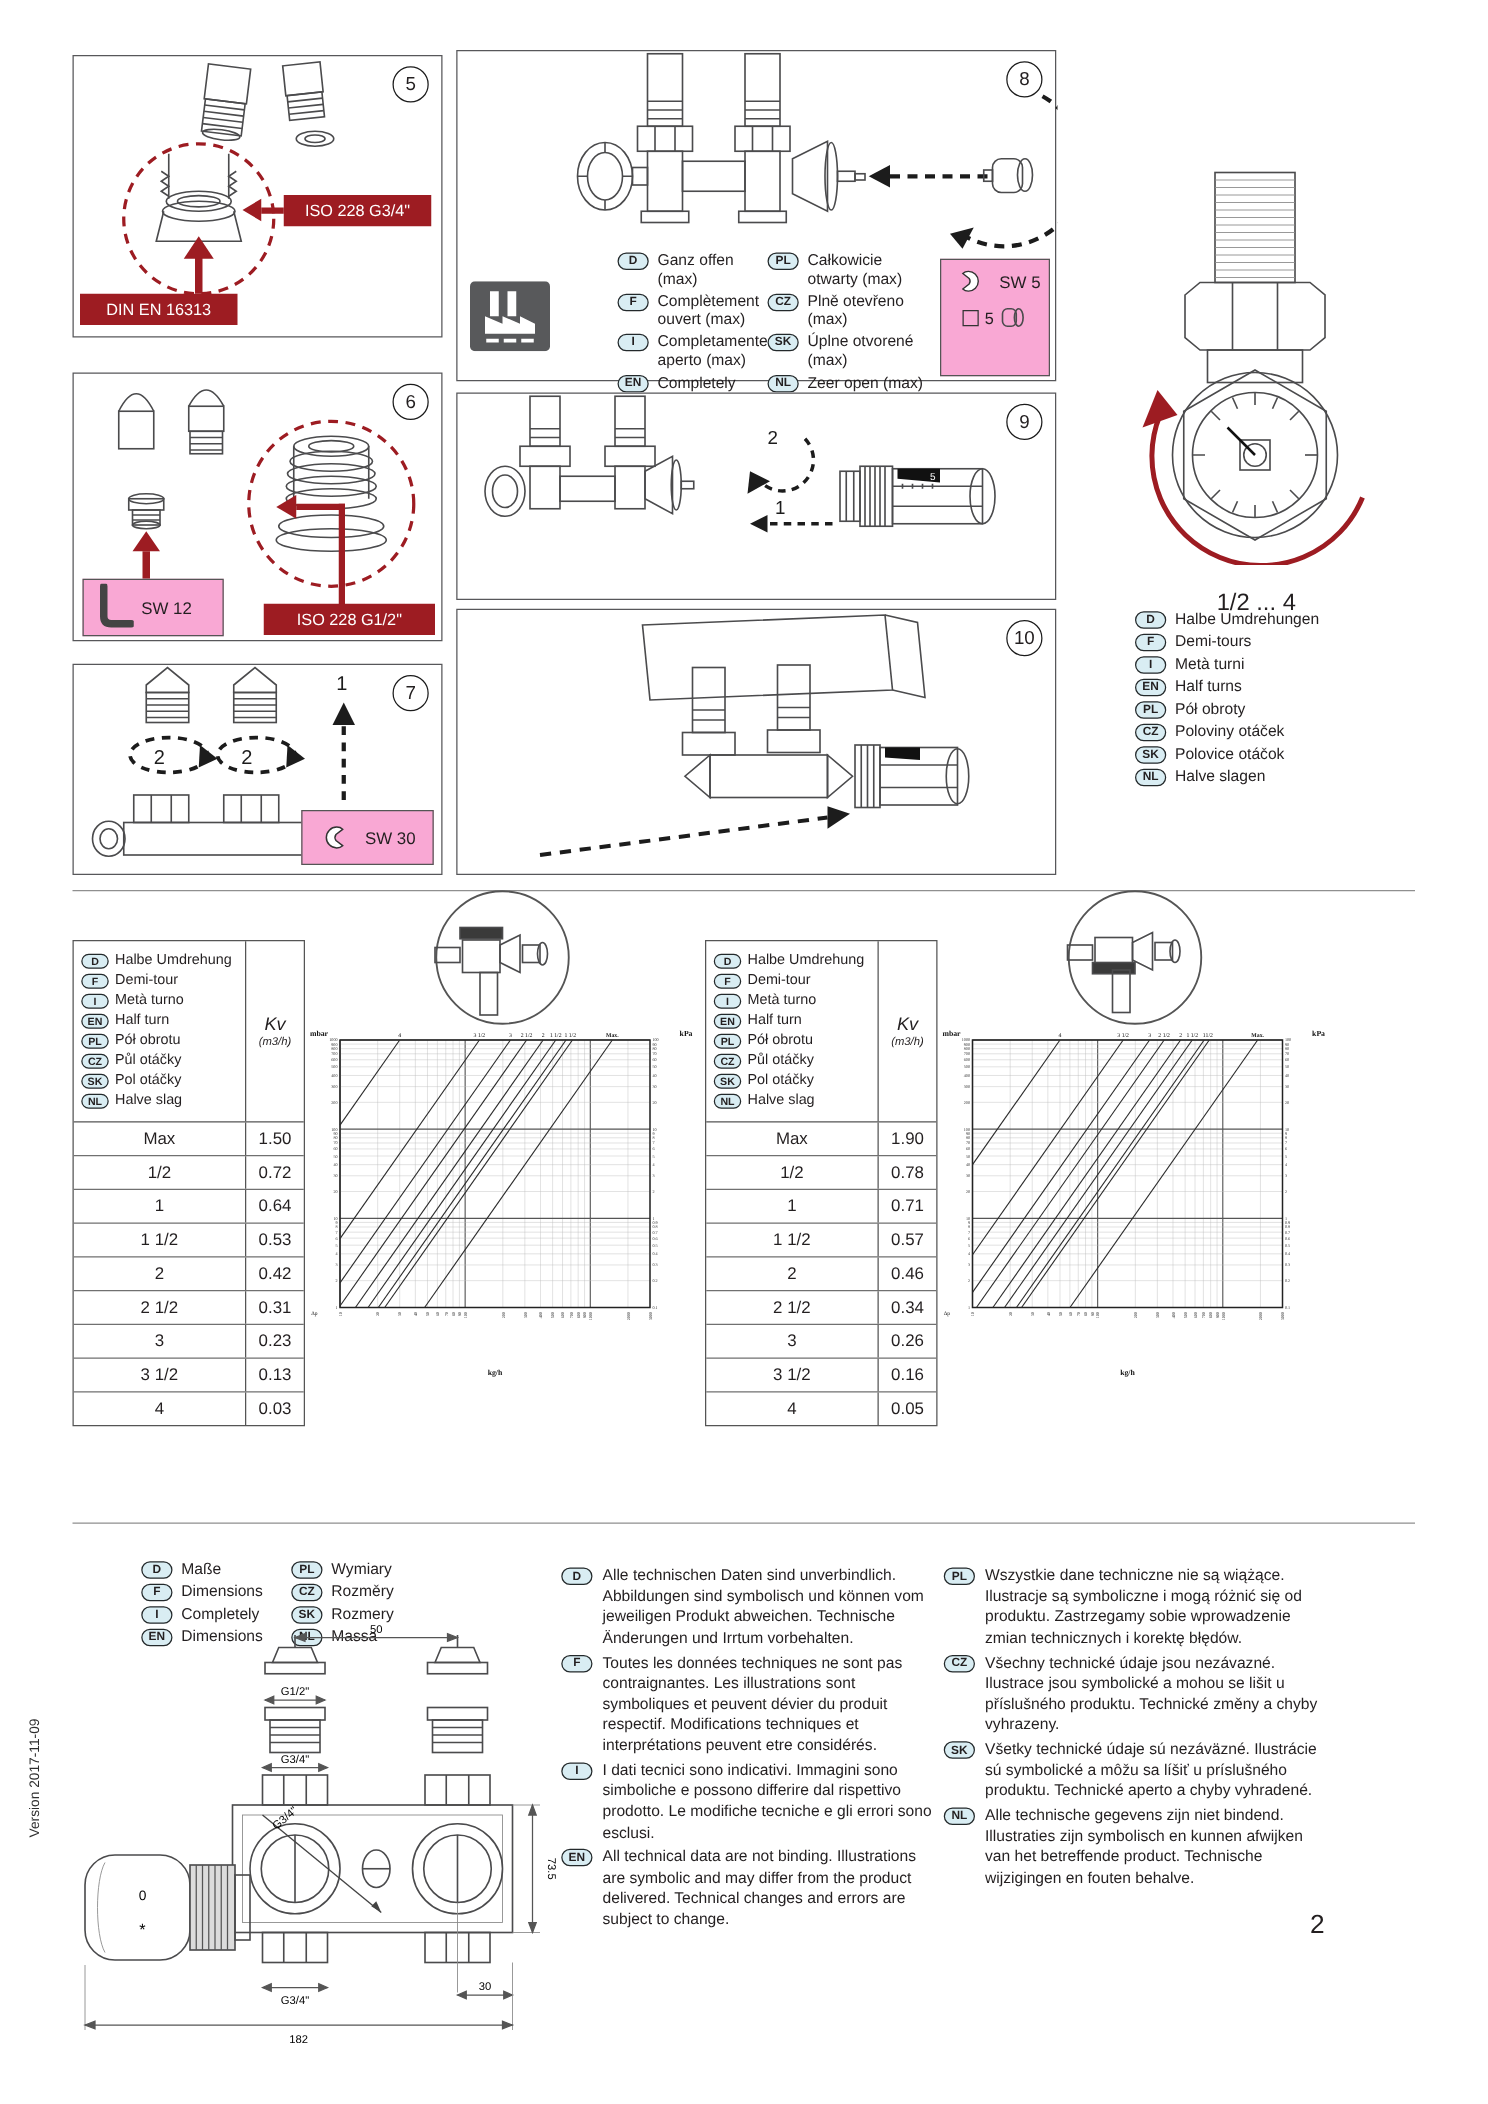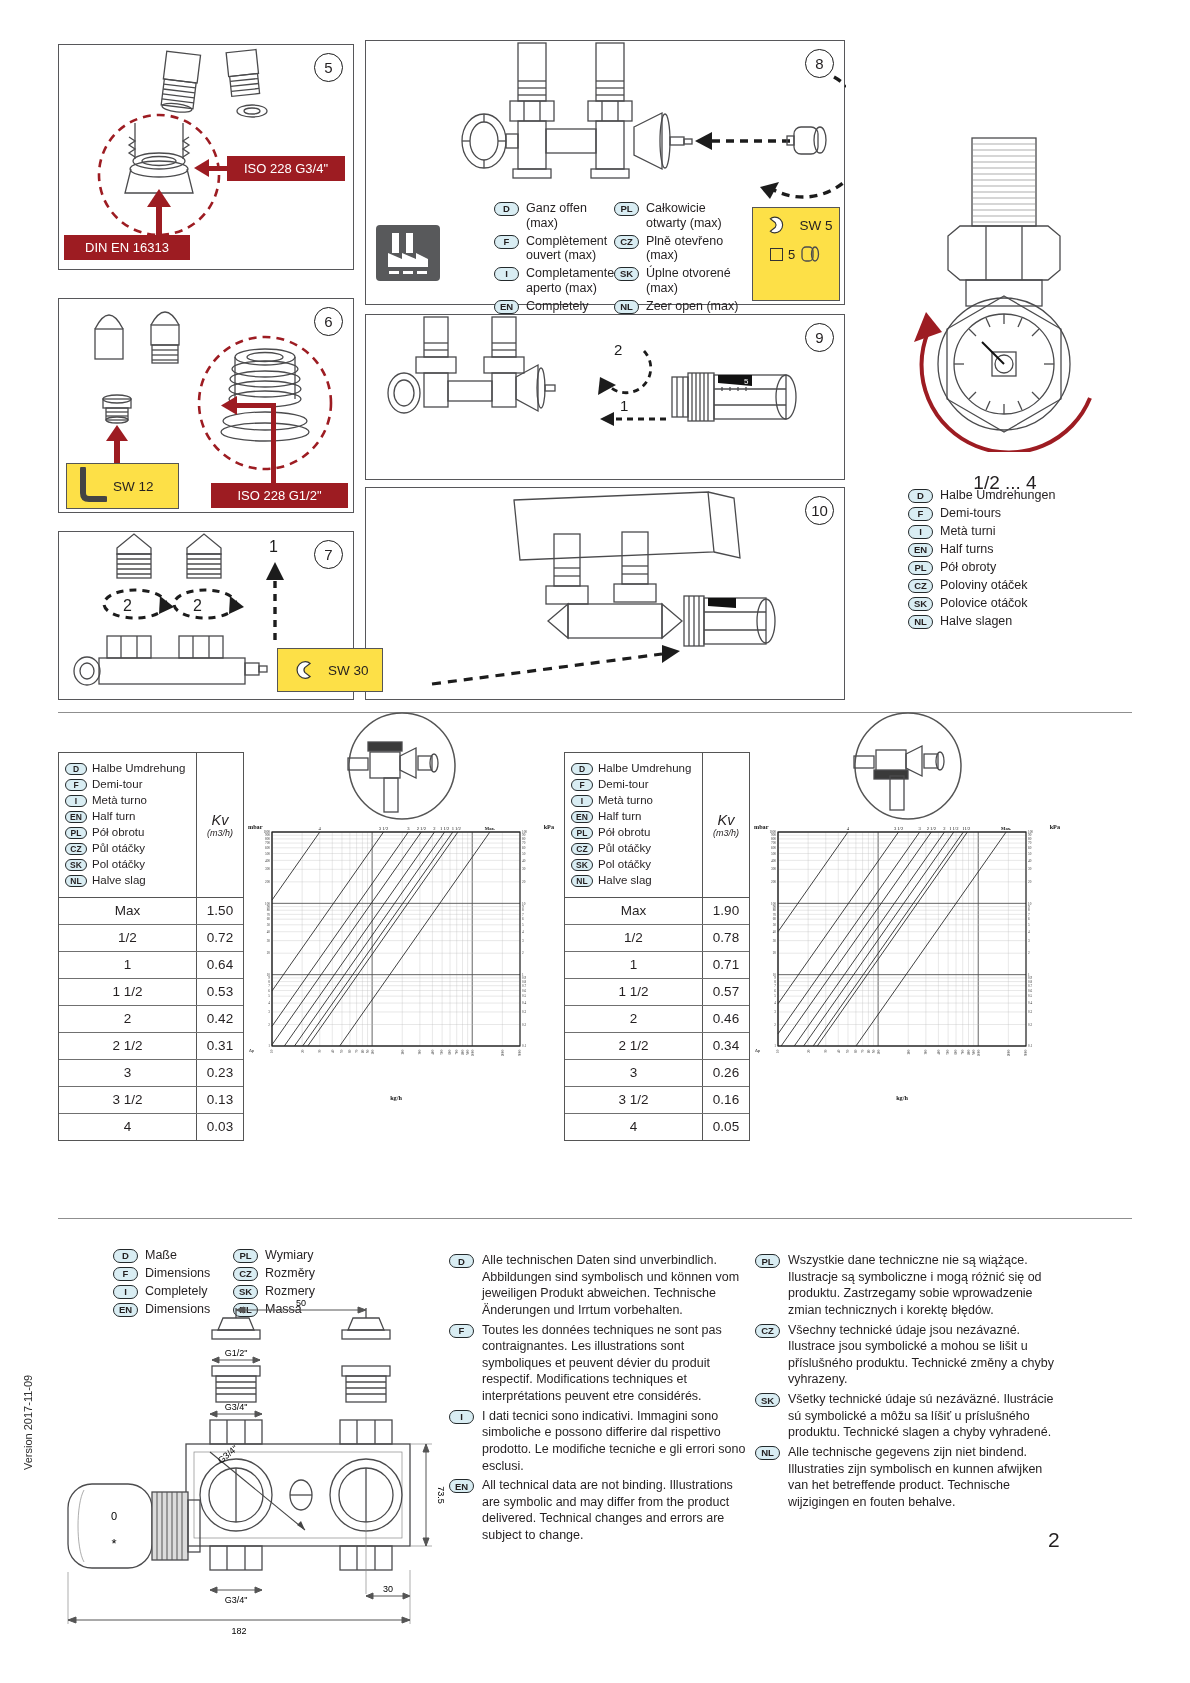--- a/index.html
+++ b/index.html
@@ -9,21 +9,21 @@
   .pnum{position:absolute;top:8px;right:10px;width:27px;height:27px;border:1.9px solid #1b1b1b;
         border-radius:50%;display:flex;align-items:center;justify-content:center;
         font-size:15px;background:#fff;z-index:3;}
   .ill{position:absolute;left:0;top:0;}
   .ill *{vector-effect:none;}
   svg .ln{stroke:#4b4b4d;fill:none;stroke-width:1.3;}
   svg .thin{stroke:#8a8a8a;fill:none;stroke-width:0.7;}
   svg .dim{stroke:#555;fill:none;stroke-width:1;}
   .redbox{position:absolute;background:#9d1c22;color:#fff;font-size:13px;
           display:flex;align-items:center;justify-content:center;z-index:2;white-space:nowrap;}
-  .toolbox{position:absolute;border:1.5px solid #555;background:#fde047;box-sizing:border-box;z-index:2;}
+  .toolbox{position:absolute;border:1.5px solid #555;background:#f9a8d4;box-sizing:border-box;z-index:2;}
   .badge{display:inline-flex;align-items:center;justify-content:center;min-width:25px;height:14px;
          border:1.3px solid #23292b;border-radius:9px;background:#d9edf3;font-size:9.5px;
          font-weight:bold;padding:0 2px;box-sizing:border-box;flex:none;}
   .lang-row{display:flex;align-items:flex-start;gap:7px;margin-bottom:3px;font-size:12.5px;line-height:1.18;}
   .lang-row .badge{margin-top:1px;}
   .list-abs{position:absolute;}
   .divider{position:absolute;left:58px;width:1074px;border-top:1.3px solid #8f8f8f;}
   .kvtable{position:absolute;width:186px;border:1.6px solid #555;background:#fff;box-sizing:border-box;}
   .kvt-head{display:flex;border-bottom:1.6px solid #555;}
   .kvt-langs{flex:1;padding:9px 5px 6px 6px;border-right:1.2px solid #555;}
@@ -201,21 +201,21 @@
       <rect x="48" y="104" width="44" height="22"></rect>
         <rect x="120" y="104" width="44" height="22"></rect>
       <line x1="62" y1="104" x2="62" y2="126"></line>
         <line x1="78" y1="104" x2="78" y2="126"></line>
       <line x1="134" y1="104" x2="134" y2="126"></line>
         <line x1="150" y1="104" x2="150" y2="126"></line>
       <rect x="186" y="131" width="14" height="12"></rect>
         <rect x="200" y="134" width="8" height="6"></rect>
     </g>
   </svg>
-  <div class="toolbox" style="left:182px;top:116px;width:106px;height:44px;display:flex;align-items:center;gap:6px;padding:0 6px;margin-left:36px;">
+  <div class="toolbox" style="left:182px;top:116px;width:106px;height:44px;display:flex;align-items:center;gap:6px;padding:0 6px;">
     <svg width="38" height="26" viewBox="0 0 64 34">
       <path d="M36,3 a14,14 0 1 0 0,28 c3,0 6,-1 8,-3 l-9,-7 a7,7 0 0 1 0,-8 l9,-7 c-2,-2 -5,-3 -8,-3 Z" fill="#fff" stroke="#333" stroke-width="2"></path>
     </svg>
     <span class="sw-label">SW 30</span>
   </div>
 </div>
 
 <div class="panel" style="left:365px;top:40px;width:480px;height:265px;">
   <div class="pnum">
       <span>8</span>
@@ -1173,21 +1173,21 @@
     <div class="disc-item">
       <span class="badge">PL</span>
       <p>Wszystkie dane techniczne nie są wiążące. Ilustracje są symboliczne i mogą różnić się od produktu. Zastrzegamy sobie wprowadzenie zmian technicznych i korektę błędów.</p>
     </div>
     <div class="disc-item">
       <span class="badge">CZ</span>
       <p>Všechny technické údaje jsou nezávazné. Ilustrace jsou symbolické a mohou se lišit u příslušného produktu. Technické změny a chyby vyhrazeny.</p>
     </div>
     <div class="disc-item">
       <span class="badge">SK</span>
-      <p>Všetky technické údaje sú nezáväzné. Ilustrácie sú symbolické a môžu sa líšiť u príslušného produktu. Technické slagen a chyby vyhradené.</p>
+      <p>Všetky technické údaje sú nezáväzné. Ilustrácie sú symbolické a môžu sa líšiť u príslušného produktu. Technické aperto a chyby vyhradené.</p>
     </div>
     <div class="disc-item">
       <span class="badge">NL</span>
       <p>Alle technische gegevens zijn niet bindend. Illustraties zijn symbolisch en kunnen afwijken van het betreffende product. Technische wijzigingen en fouten behalve.</p>
     </div>
   </div>
 
 <div class="version-tag" style="left:22px;top:1350px;height:120px;"><span>Version 2017-11-09</span></div>
 <div class="page-num" style="left:1048px;top:1528px;"><span>2</span></div>
 

